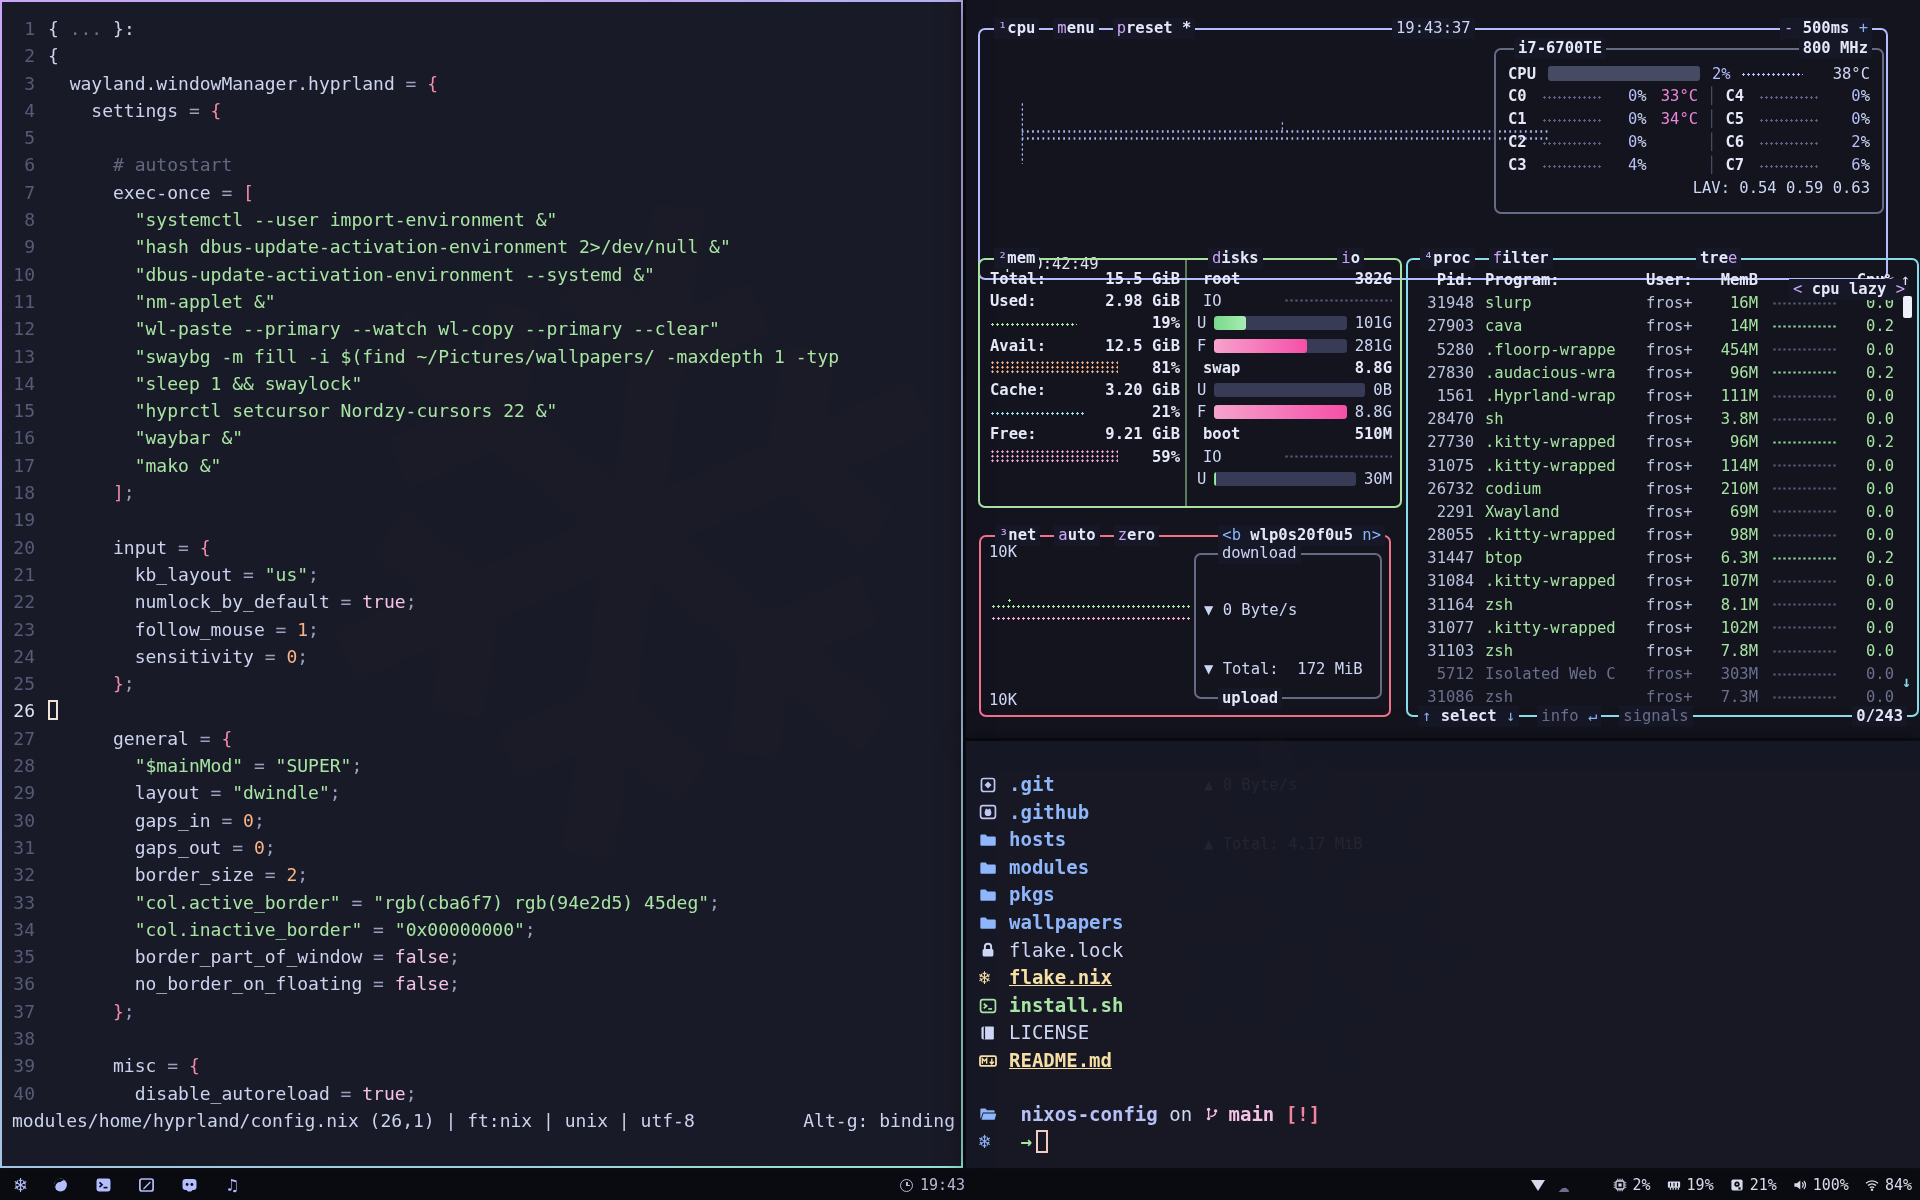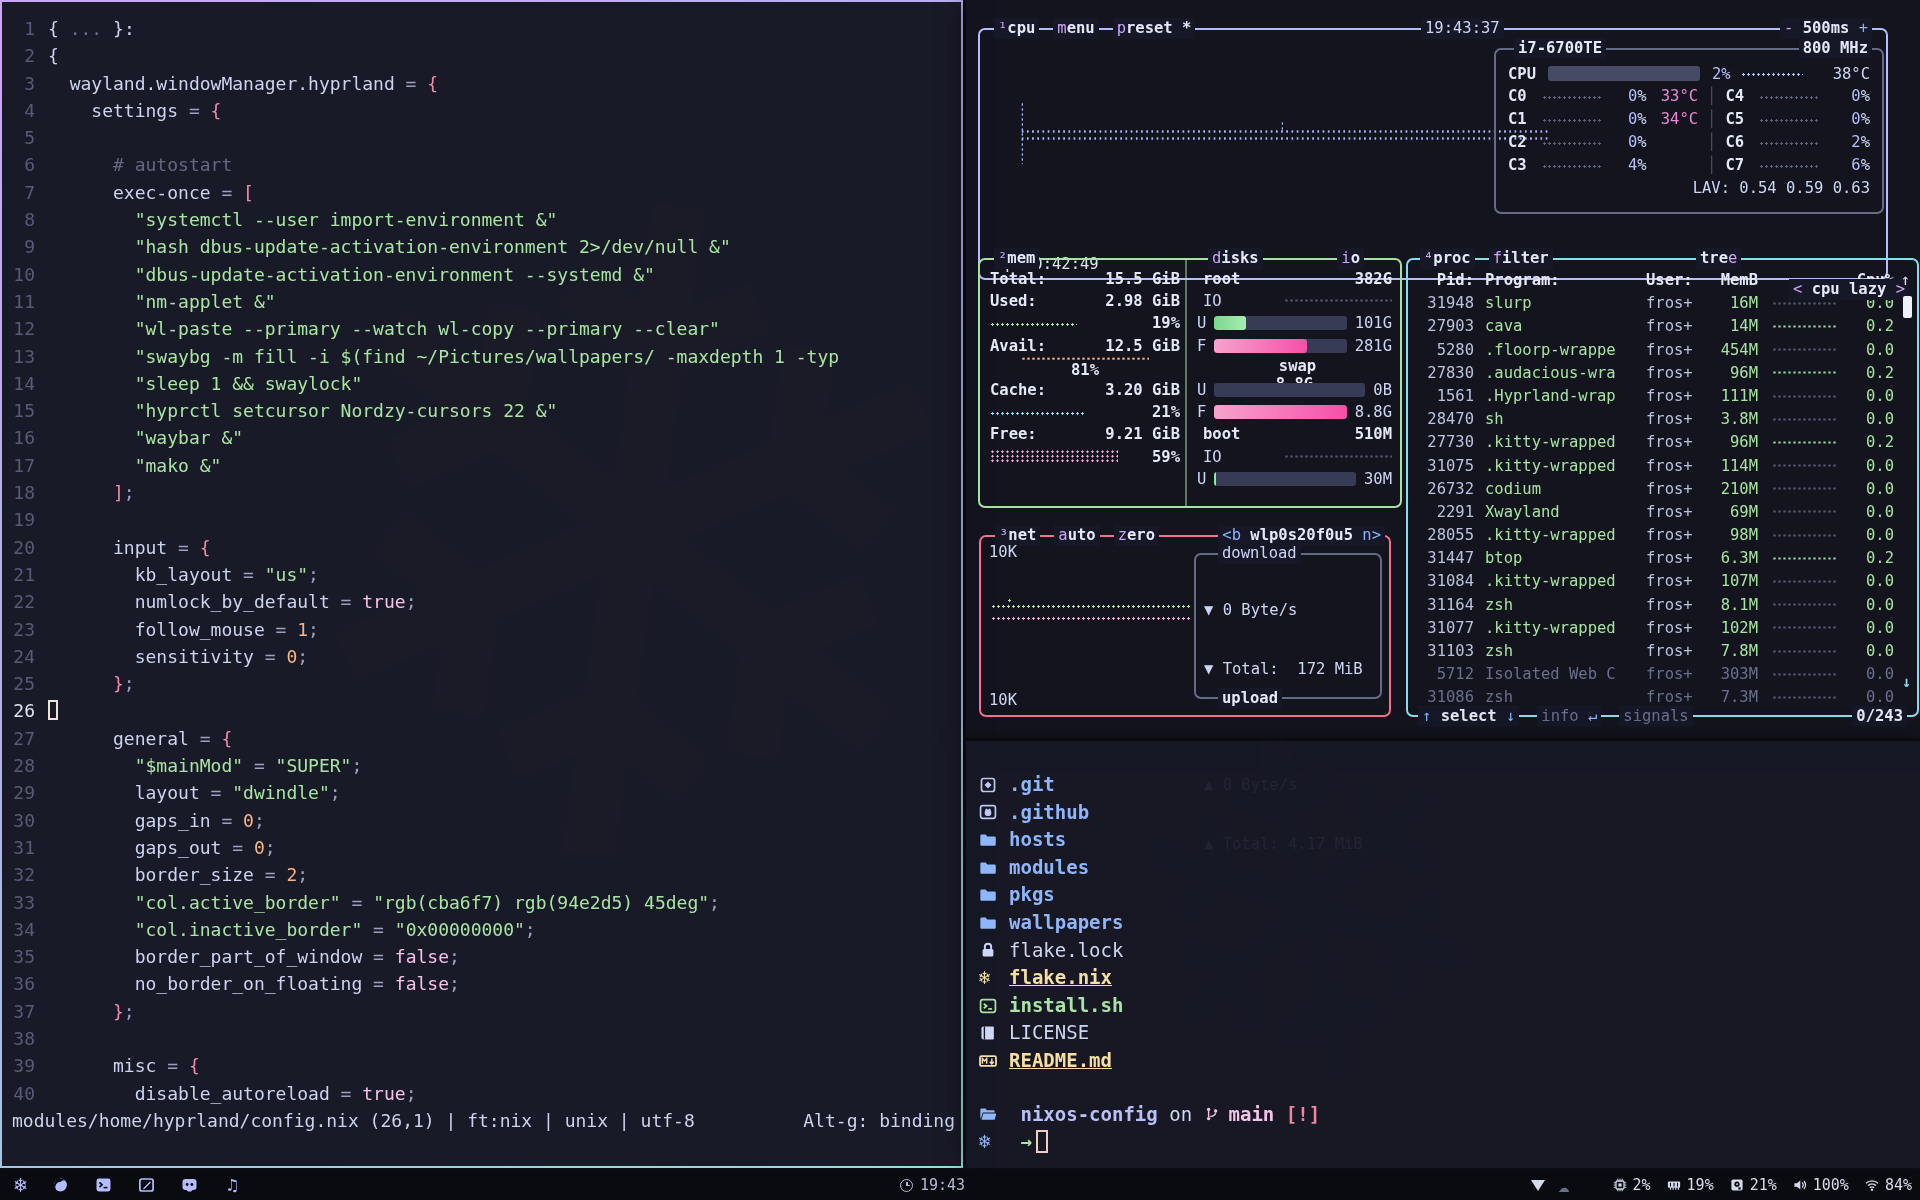--- a/index.html
+++ b/index.html
@@ -168,21 +168,21 @@
   </div>
 
   <div class="window btopwin">
 
     <div class="box b-cpu" style="left:12px;top:28px;width:910px;height:252px;">
       <div class="tabs" style="left:14px;" id="cpu-tabs">
           <span class="tab"><span class="s-pu">¹</span><span class="s-wb">cpu</span></span>
           <span class="tab"><span class="s-pu">m</span><span class="s-wb">enu</span></span>
           <span class="tab"><span class="s-pu">p</span><span class="s-wb">reset *</span></span>
         </div>
-      <div class="tabr tab" style="left:412px;margin-left:29px;">19:43:37</div>
+      <div class="tabr tab" style="left:412px;">19:43:37</div>
       <div class="tabr tab" style="right:14px;"><span class="s-pu">- </span><span class="s-wb">500ms</span><span class="s-bl"> +</span></div>
 
       <div class="gline" style="left:40px;top:72px;width:3px;height:62px;"></div>
       <div class="gline" style="left:40px;top:99px;width:528px;height:4px;"></div>
       <div class="gline" style="left:40px;top:106px;width:528px;height:4px;"></div>
       <div class="gline" style="left:300px;top:91px;width:3px;height:9px;"></div>
 
       <div class="subbox" style="left:514px;top:18px;width:390px;height:166px;">
         <div class="tabr tab bold" style="left:18px;">i7-6700TE</div>
         <div class="tabr tab bold" style="right:10px;">800 MHz</div>
@@ -222,21 +222,21 @@
             <span class="bold">2.98 GiB</span>
           </div>
           <div class="meterrow" style="height: 22.2px;">
             <span class="dots" style="width:46%;max-width:128px;height:5px;color:#a8e5a3;"></span>
             <span class="bold">19%</span>
           </div>
           <div class="meterrow" style="height: 22.2px; line-height: 22.2px;">
             <span class="bold">Avail:</span>
             <span class="bold">12.5 GiB</span>
           </div>
-          <div class="meterrow" style="height: 22.2px; flex-direction: column;">
+          <div class="meterrow" style="height: 22.2px;">
             <span class="dots" style="width:96%;max-width:128px;height:13px;color:#f9b387;"></span>
             <span class="bold">81%</span>
           </div>
           <div class="meterrow" style="height: 22.2px; line-height: 22.2px;">
             <span class="bold">Cache:</span>
             <span class="bold">3.20 GiB</span>
           </div>
           <div class="meterrow" style="height: 22.2px;">
             <span class="dots" style="width:50%;max-width:128px;height:5px;color:#8fdcec;"></span>
             <span class="bold">21%</span>
@@ -249,21 +249,21 @@
             <span class="dots" style="width:92%;max-width:128px;height:13px;color:#f5a8d8;"></span>
             <span class="bold">59%</span>
           </div>
         </div>
       <div style="position:absolute;left:205px;top:0;bottom:0;border-left:2px solid rgba(166,227,161,.5);"></div>
       <div id="disk-rows" style="position:absolute;left:217px;top:8px;right:8px;">
           <div style="height: 22.2px; display: flex; align-items: center; white-space: pre;"><span class="bold" style="padding-left:6px;">root</span><span style="flex:1"></span><span class="bold">382G</span></div>
           <div style="height: 22.2px; display: flex; align-items: center; white-space: pre;"><span style="padding-left:6px;color:#cdd6f4;">IO</span><span class="dots" style="margin-left:auto;width:108px;height:4px;color:#555a77;"></span></div>
           <div style="height: 22.2px; display: flex; align-items: center; white-space: pre;"><span style="color:#cdd6f4;">U</span><span class="bar"><i class="f-green" style="width:24%;"></i></span><span style="color:#cdd6f4;">101G</span></div>
           <div style="height: 22.2px; display: flex; align-items: center; white-space: pre;"><span style="color:#cdd6f4;">F</span><span class="bar"><i class="f-pink" style="width:70%;"></i></span><span style="color:#cdd6f4;text-align:center;">281G</span></div>
-          <div style="height: 22.2px; display: flex; align-items: center; white-space: pre; flex-direction: column;"><span class="bold" style="padding-left:6px;">swap</span><span style="flex:1"></span><span class="bold">8.8G</span></div>
+          <div style="height: 22.2px; display: flex; align-items: center; white-space: pre;"><span class="bold" style="padding-left:6px;">swap</span><span style="flex:1"></span><span class="bold">8.8G</span></div>
           <div style="height: 22.2px; display: flex; align-items: center; white-space: pre;"><span style="color:#cdd6f4;">U</span><span class="bar"><i class="f-green" style="width:0%;"></i></span><span style="color:#cdd6f4;">0B</span></div>
           <div style="height: 22.2px; display: flex; align-items: center; white-space: pre;"><span style="color:#cdd6f4;">F</span><span class="bar"><i class="f-pink" style="width:100%;"></i></span><span style="color:#cdd6f4;">8.8G</span></div>
           <div style="height: 22.2px; display: flex; align-items: center; white-space: pre;"><span class="bold" style="padding-left:6px;">boot</span><span style="flex:1"></span><span class="bold">510M</span></div>
           <div style="height: 22.2px; display: flex; align-items: center; white-space: pre;"><span style="padding-left:6px;color:#cdd6f4;">IO</span><span class="dots" style="margin-left:auto;width:108px;height:4px;color:#555a77;"></span></div>
           <div style="height: 22.2px; display: flex; align-items: center; white-space: pre;"><span style="color:#cdd6f4;">U</span><span class="bar"><i class="f-green" style="width:1%;"></i></span><span style="color:#cdd6f4;">30M</span></div>
         </div>
     </div>
 
     <div class="box b-net" style="left:13px;top:535px;width:412px;height:182px;">
       <div class="tabs" style="left:14px;" id="net-tabs">

